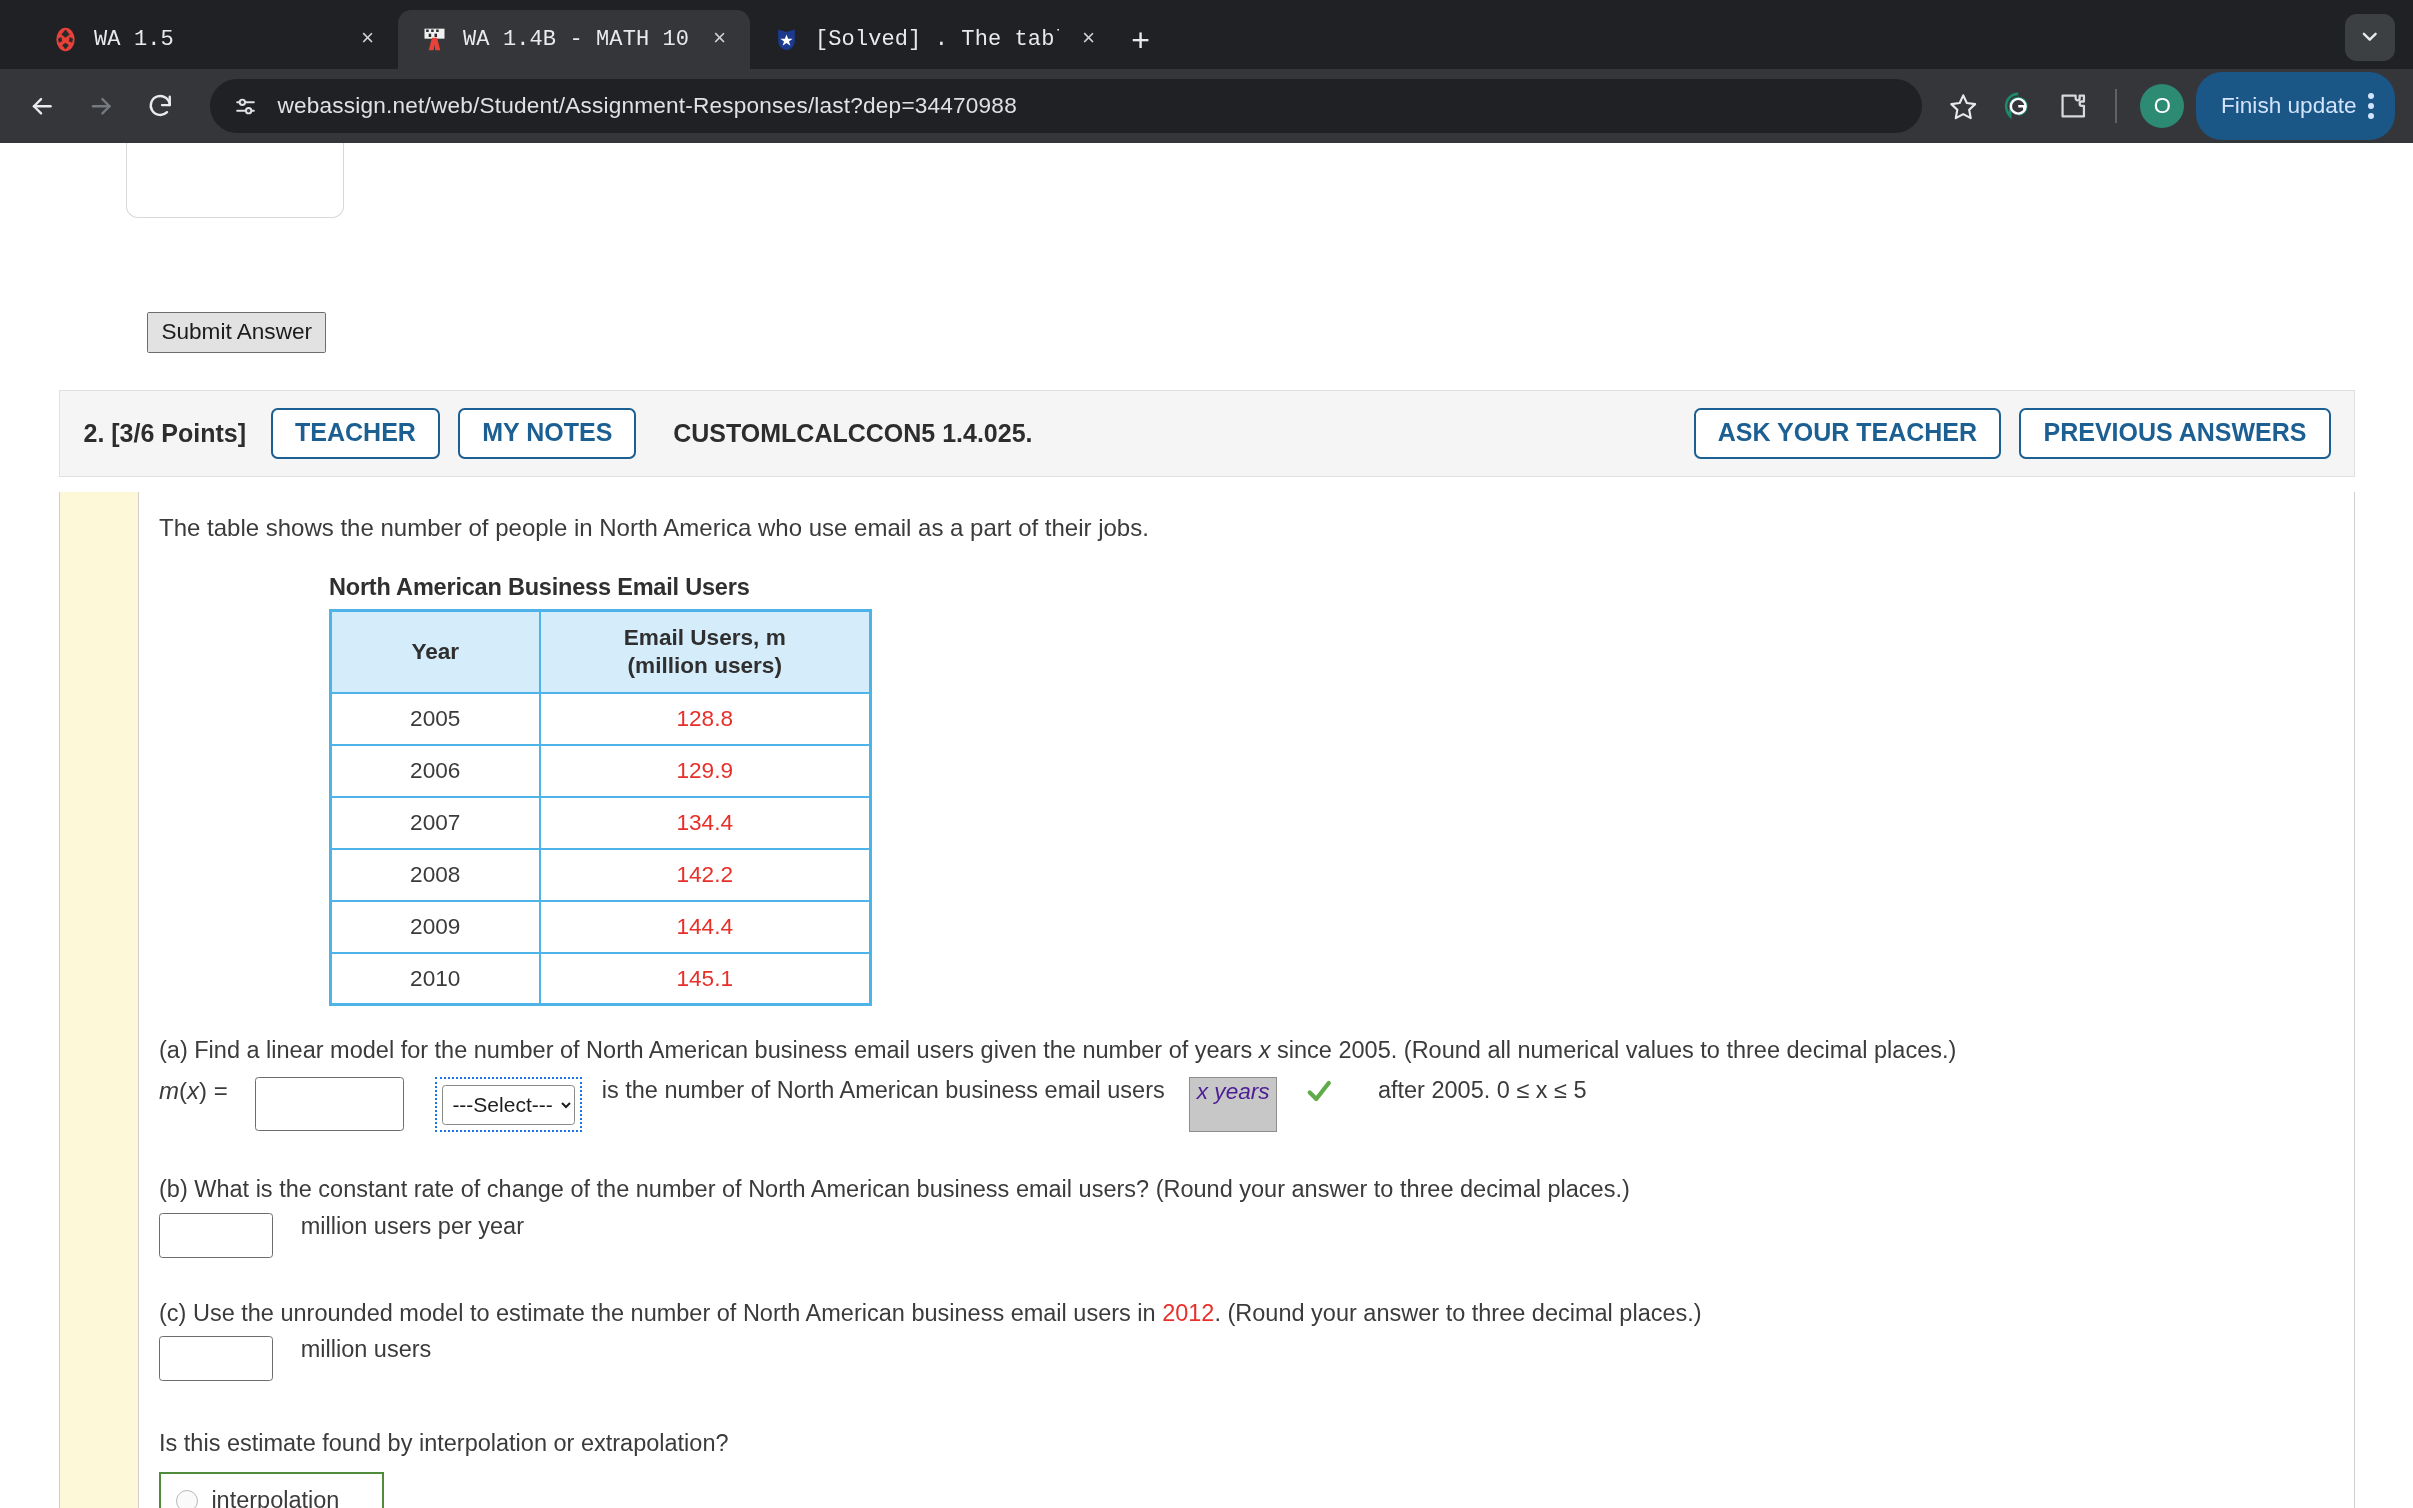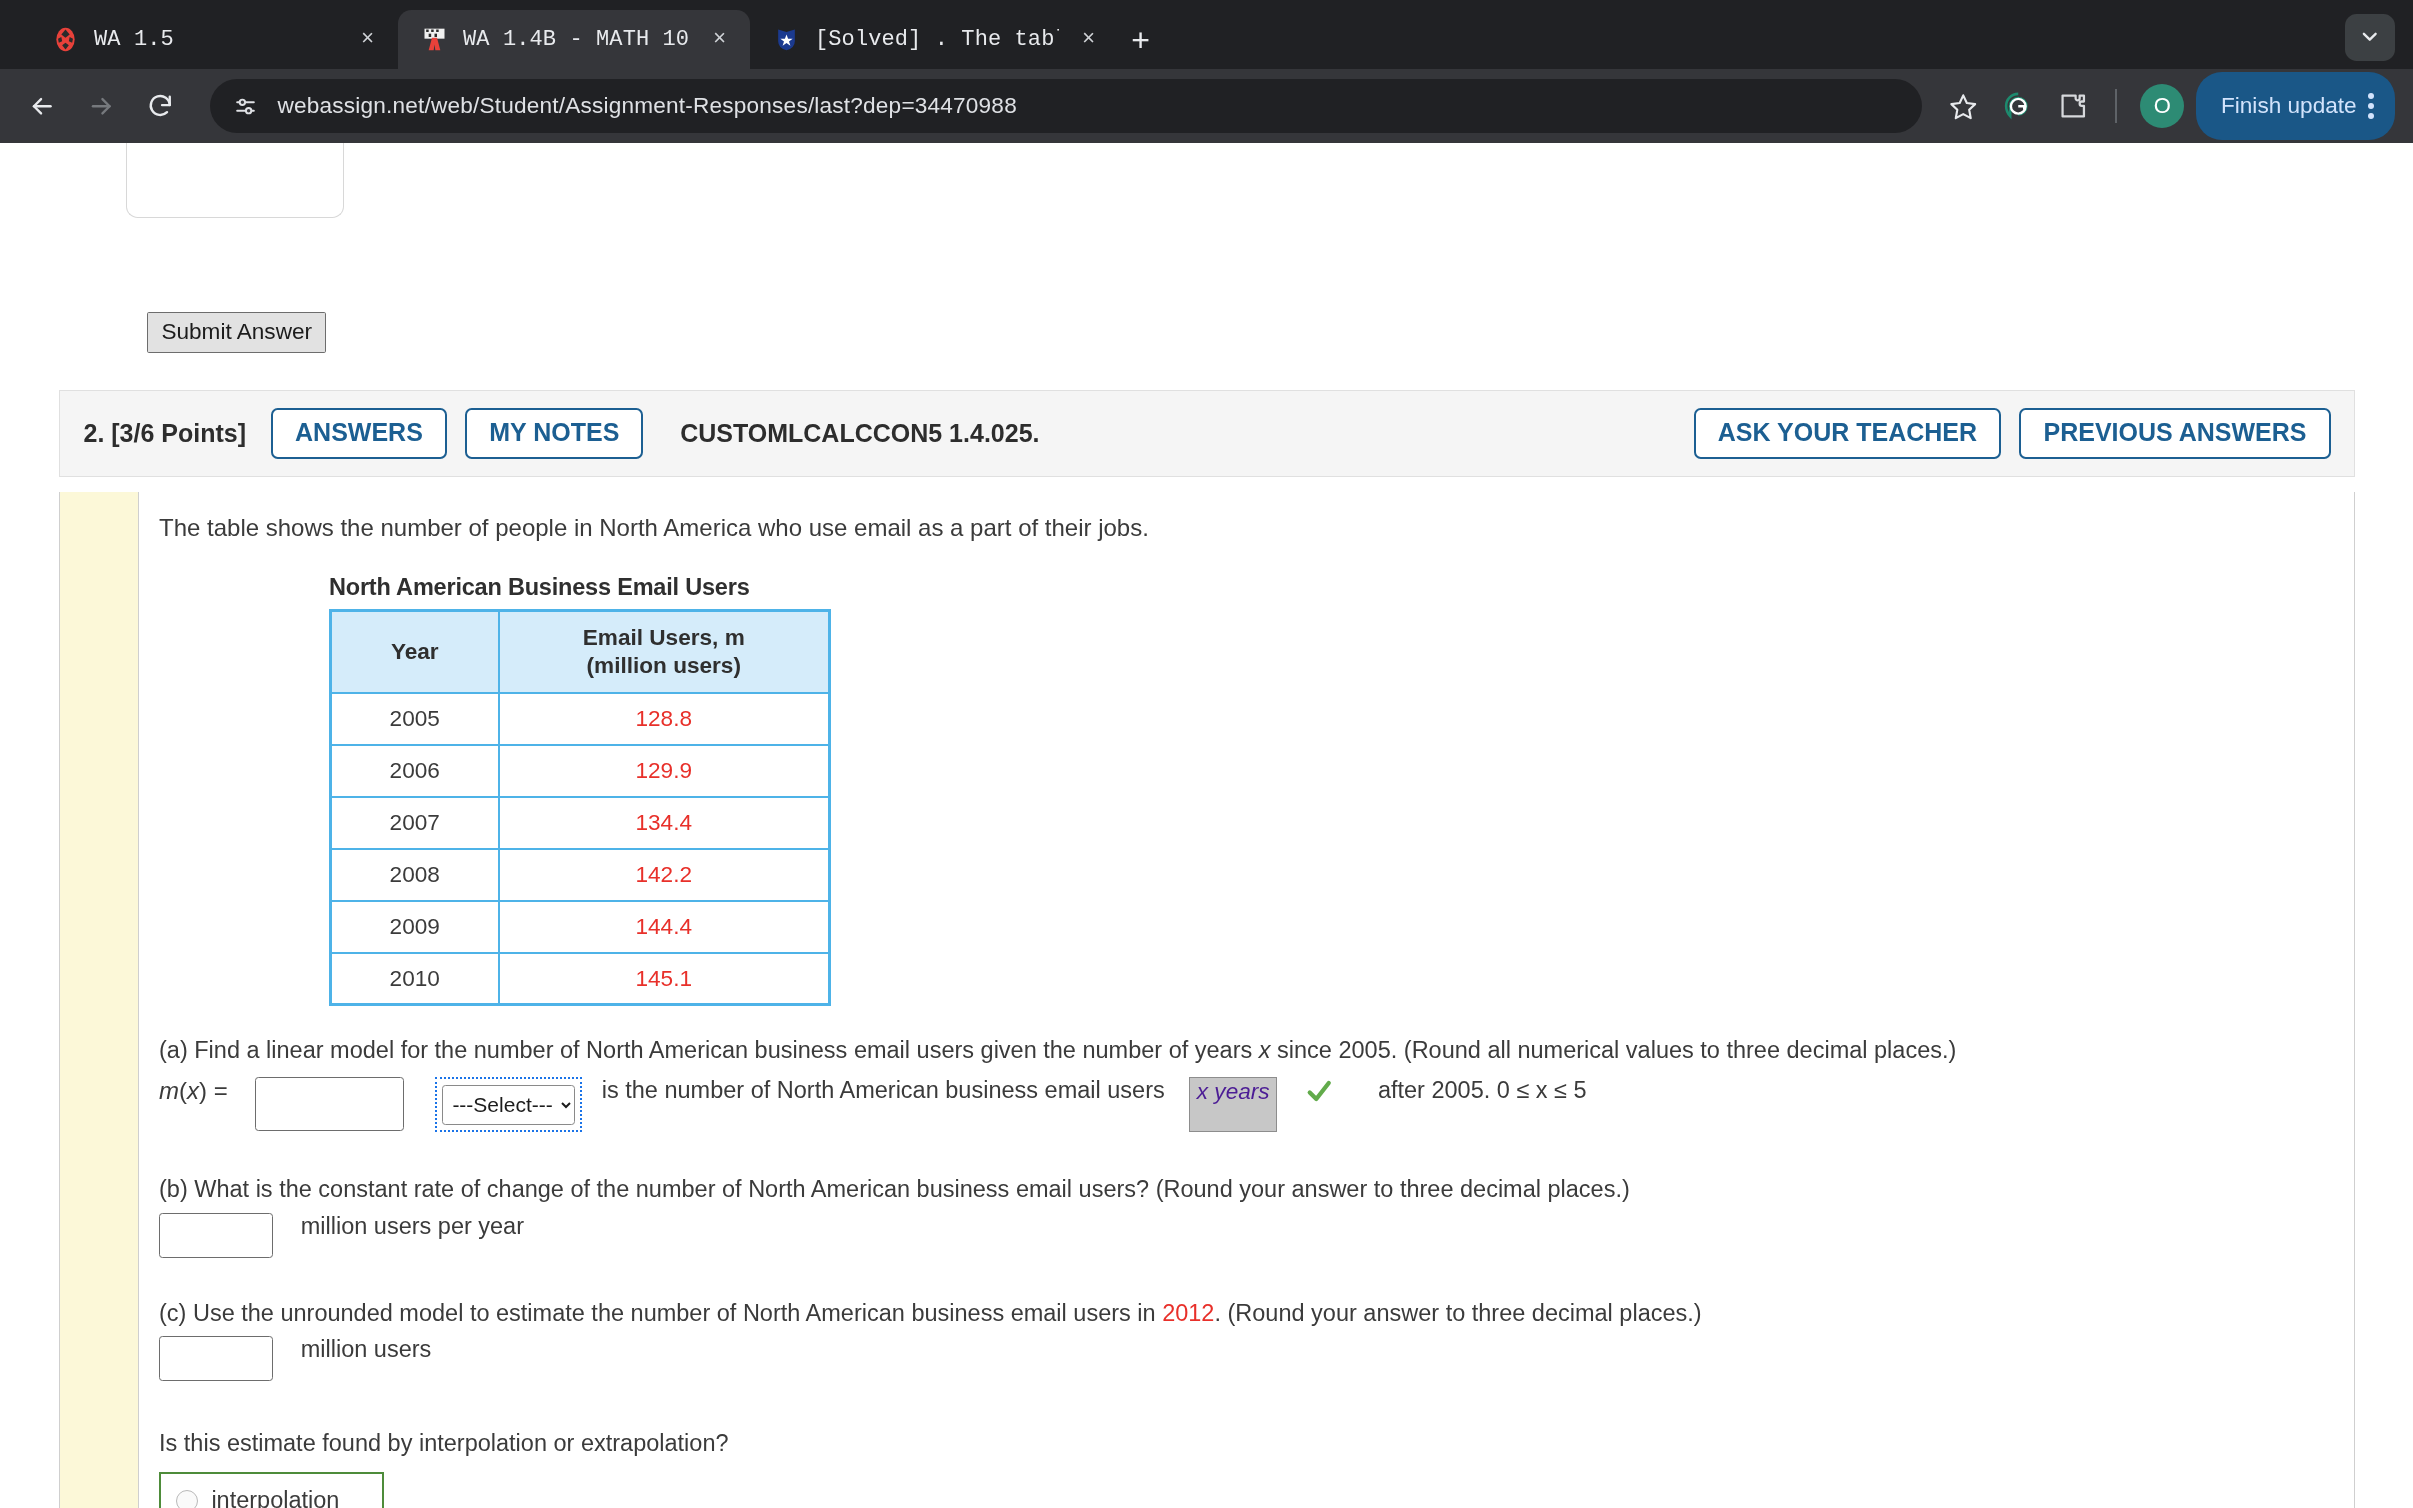--- a/index.html
+++ b/index.html
@@ -298,21 +298,21 @@
     text-align: center;
     font-size: 22.6px;
   }
   table.data-table th {
     background: #d5ecfa;
     color: #2f2f2f;
     font-weight: bold;
     padding: 11.7px 8.4px;
     line-height: 1.25;
   }
-  table.data-table th.col-year { width: 168px; vertical-align: middle; }
+  table.data-table th.col-year { width: 209px; vertical-align: middle; }
   table.data-table th.col-users { width: 331px; }
   table.data-table td {
     padding: 11.7px 8.4px;
     height: 52px;
   }
   td.year-cell { color: #3b3b3b; }
   td.users-cell { color: #e8302a; }
 
   
   .part {
@@ -557,21 +557,21 @@
   </div>
 </div>
 
 <div class="page">
 
   <div class="prev-q-panel"></div>
   <button class="submit-answer-btn">Submit Answer</button>
 
   <div class="q-header">
     <span class="q-num">2.  [3/6 Points]</span>
-    <button class="wa-btn">ANSWERS</button>
+    <button class="wa-btn">TEACHER</button>
     <button class="wa-btn">MY NOTES</button>
     <span class="q-code">CUSTOMLCALCCON5 1.4.025.</span>
     <span class="q-header-right">
       <button class="wa-btn">ASK YOUR TEACHER</button>
       <button class="wa-btn">PREVIOUS ANSWERS</button>
     </span>
   </div>
 
   <div class="yellow-strip"></div>
   <div class="right-divider"></div>

